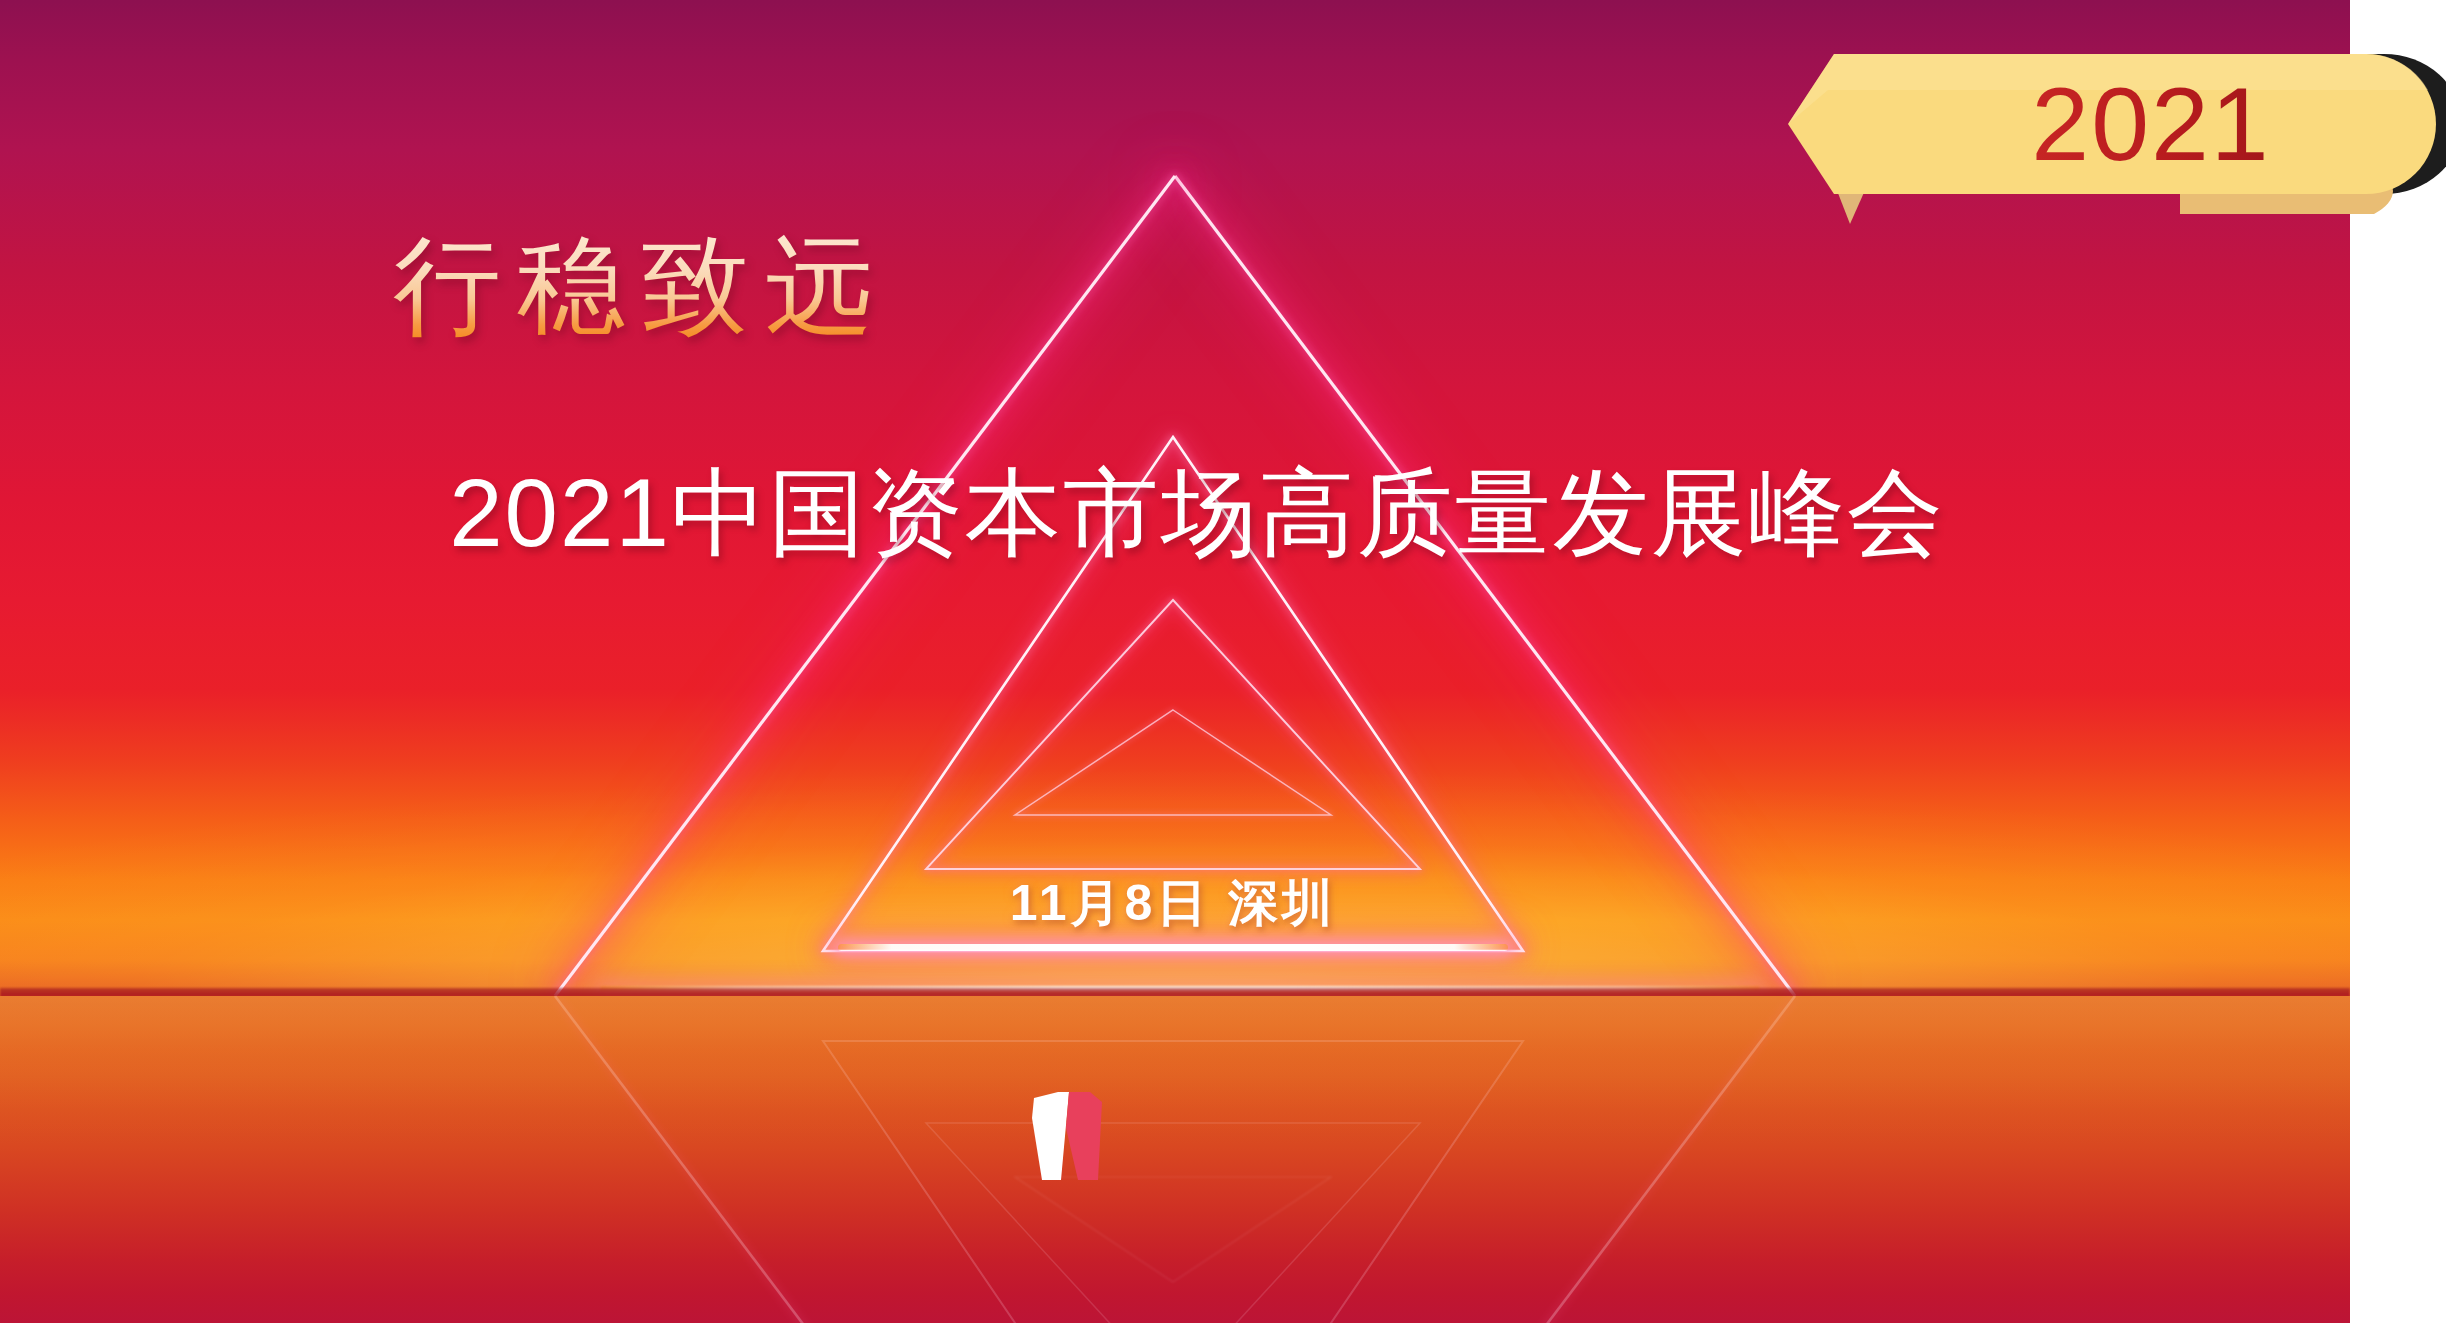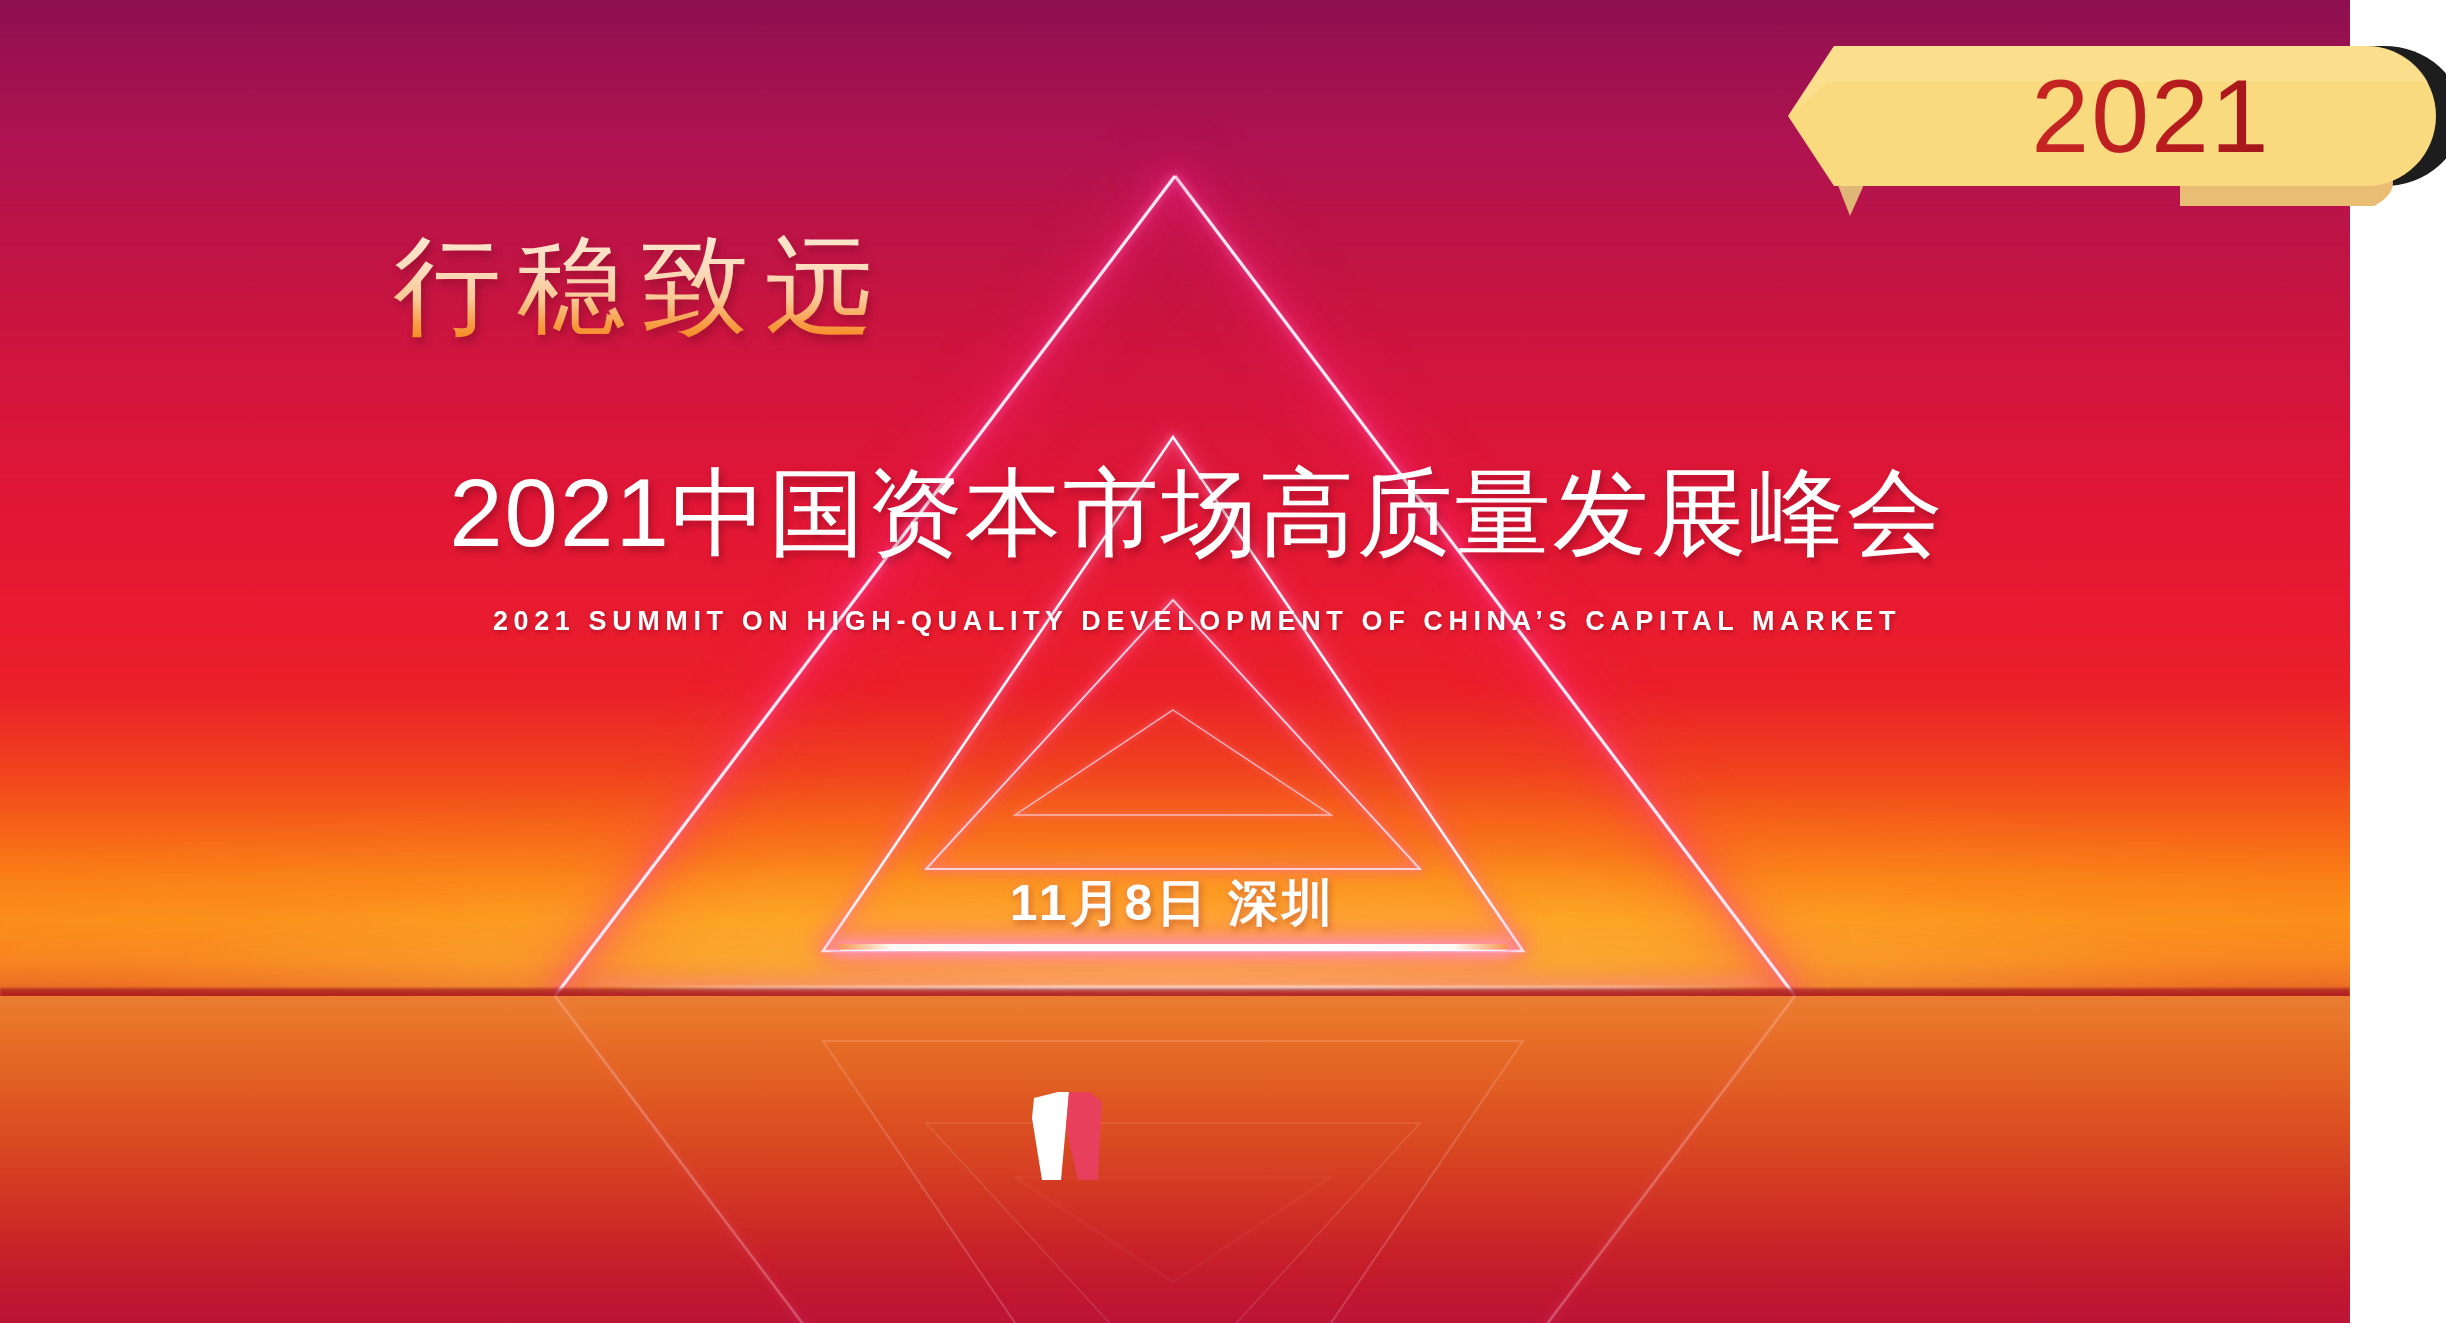--- a/index.html
+++ b/index.html
@@ -172,21 +172,21 @@
     text-shadow:1px 2px 3px rgba(130,15,20,.40);
   }
   #logo-en{
     font-size:17.5px;line-height:1.2;font-weight:600;letter-spacing:1.4px;
     color:#ffffff;font-style:italic;white-space:nowrap;margin-top:5px;
     text-shadow:1px 1px 2px rgba(130,15,20,.40);
   }
 
   
   #badge{
-    position:absolute;left:1788px;top:20px;width:652px;height:192px;
+    position:absolute;left:1788px;top:28px;width:652px;height:192px;
   }
   #badge svg{display:block;overflow:visible;}
   #badge-year{
     position:absolute;left:0;top:0;width:652px;height:192px;
     display:flex;align-items:center;justify-content:center;
     padding-left:74px;box-sizing:border-box;
     font-size:104px;line-height:1;font-weight:400;letter-spacing:2px;
     background:linear-gradient(to right,#d9362c 0%,#cf2a27 26%,#b81c1e 58%,#8c1016 92%,#7d0d14 100%);
     -webkit-background-clip:text;background-clip:text;color:transparent;
     -webkit-text-fill-color:transparent;
@@ -262,21 +262,20 @@
             <path class="reflD" d="M1173 710 L1331 815 L1015 815 Z"></path>
           </g>
         </svg>
       </div>
     </div>
     <div id="floorsheen"></div>
 
     <div id="slogan-left">行稳致远</div>
 
     <div id="main-title">2021中国资本市场高质量发展峰会</div>
-    <div id="sub-title">2021 SUMMIT ON HIGH-QUALITY DEVELOPMENT OF CHINA’S CAPITAL MARKET</div>
 
     <div id="event-meta">11月8日 深圳</div>
 
     <div id="logo">
       <div id="logo-mark">
         <svg width="78" height="96" viewBox="0 0 78 96">
           <path d="M6 10 L30 4 L41 4 L33 92 L14 92 L4 30 Z" fill="#ffffff"></path>
           <path d="M41 4 L62 4 L74 14 L70 92 L50 92 L38 40 Z" fill="#e8405c"></path>
         </svg>
       </div>

